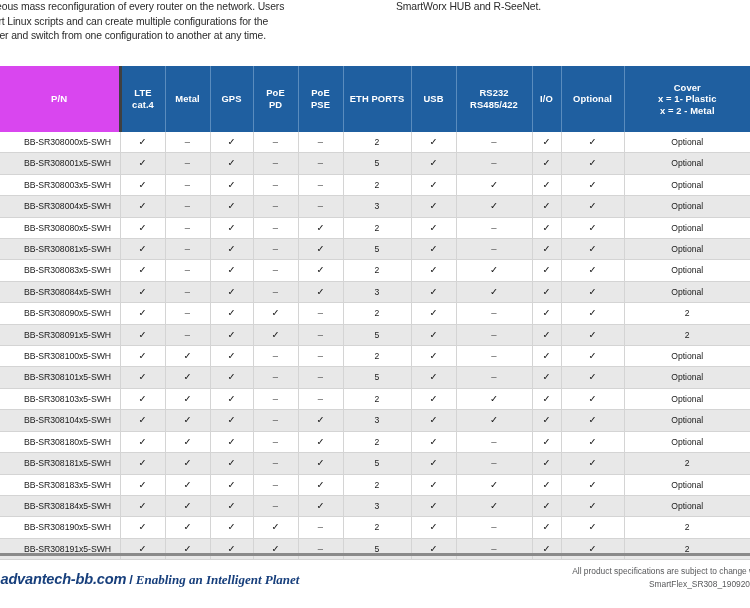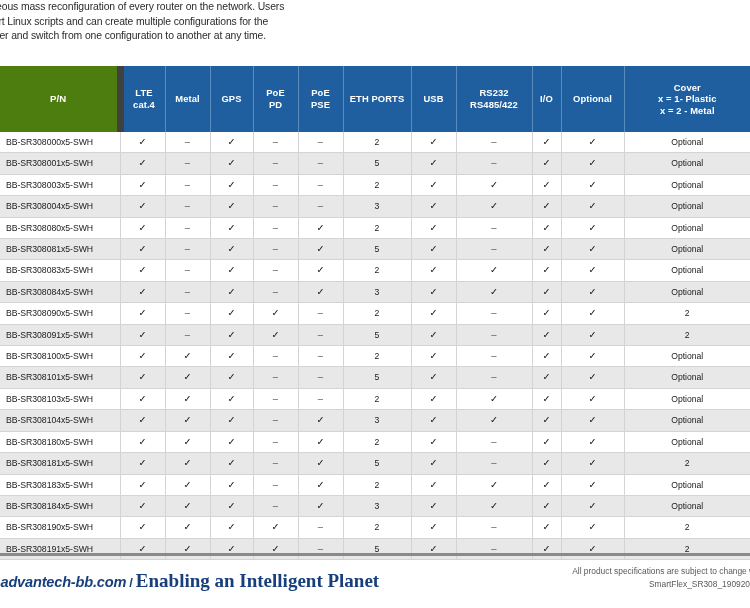--- a/index.html
+++ b/index.html
@@ -66,41 +66,41 @@
     line-height: 11.6px;
     text-align: center;
     vertical-align: middle;
     height: 66px;
     padding: 2px 1px;
     border-right: 1px solid #5a8cbe;
     letter-spacing: 0.1px;
   }
   table.spec thead th:last-child { border-right: none; }
   table.spec thead th.pn-head {
-    background: #4d7c0f;
+    background: #d946ef;
     color: #ffffff;
     font-size: 9.6px;
     text-align: center;
-    border-right: 7px solid #404040;
+    border-right: 3px solid #404040;
   }
   table.spec tbody td {
     height: 20.4px;
     font-size: 8.6px;
     color: #1a1a1a;
     text-align: center;
     vertical-align: middle;
     border-bottom: 1px solid #d4d4d4;
     border-right: 1px solid #d4d4d4;
     padding: 0 1px;
     line-height: 20.4px;
   }
   table.spec tbody td:last-child { border-right: none; }
   table.spec tbody td.pn {
     text-align: left;
-    padding-left: 6px;
+    padding-left: 24px;
     font-size: 8.7px;
     letter-spacing: -0.05px;
   }
   table.spec tbody tr.alt td {
     background: #e8e8e8;
   }
   table.spec tbody tr.plain td {
     background: #ffffff;
   }
   .ck { font-size: 9.5px; color: #1a1a1a; }
@@ -136,22 +136,23 @@
     letter-spacing: -0.2px;
   }
   .brand-sep {
     font-size: 13px;
     font-weight: bold;
     color: #173f7c;
     padding: 0 3px;
   }
   .brand-tag {
     font-family: "Liberation Serif", serif;
-    font-size: 19px;
+    font-size: 13px;
     font-weight: bold;
+    font-style: italic;
     color: #173f7c;
   }
   .disclaimer {
     position: absolute;
     right: -14px;
     top: 5px;
     text-align: right;
     font-size: 8.4px;
     line-height: 12.6px;
     color: #58595b;
@@ -160,20 +161,21 @@
 </style>
 </head>
 <body>
 
 <div id="page">
 
   <div class="intro">
     <div class="intro-col-left">taneous mass reconfiguration of every router on the network. Users
 nsert Linux scripts and can create multiple configurations for the
 router and switch from one configuration to another at any time.</div>
+    <div class="intro-col-right">SmartWorx HUB and R-SeeNet.</div>
   </div>
 
   <div class="table-wrap">
     <table class="spec">
       <colgroup>
         <col style="width:120px">
           <col style="width:45px">
           <col style="width:45px">
         <col style="width:43px">
           <col style="width:45px">

